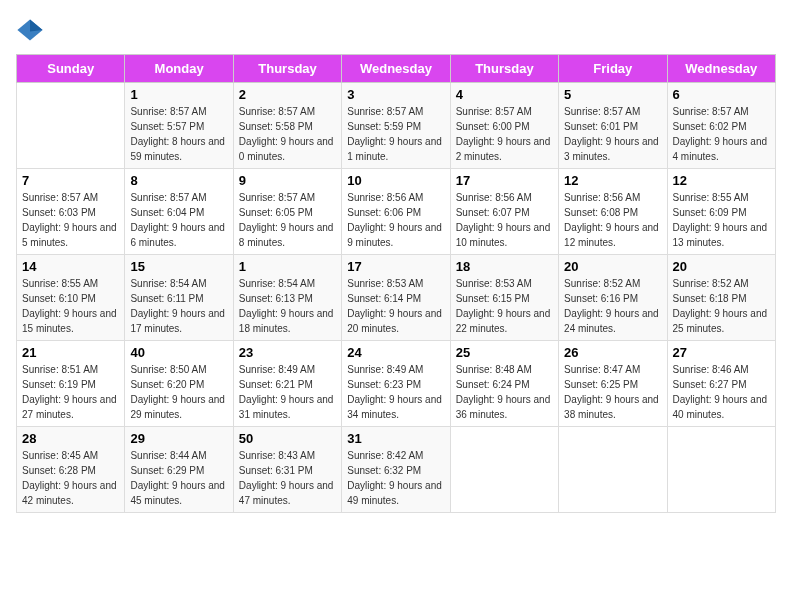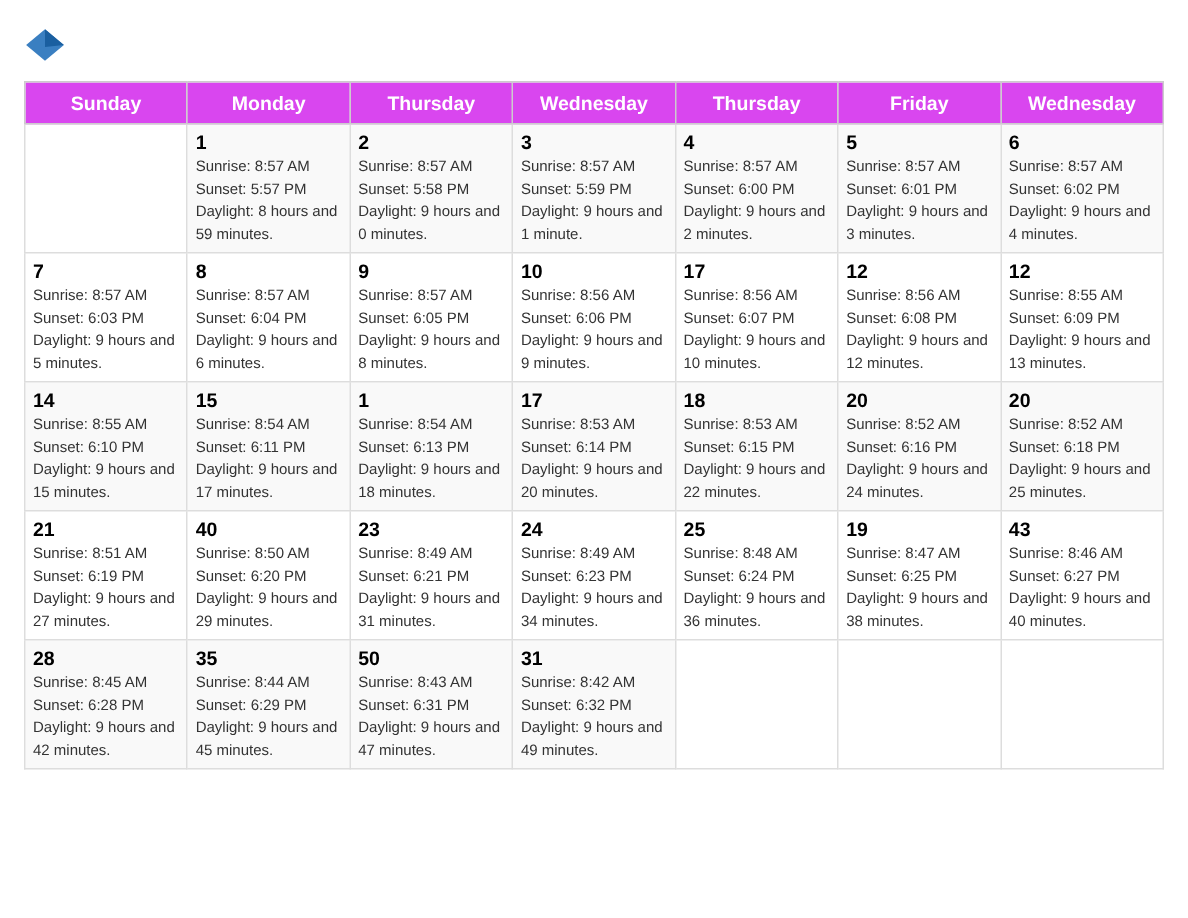--- a/index.html
+++ b/index.html
@@ -220,35 +220,35 @@
         </td>
         <td>
           <span class="day-number">24</span>
           <div class="day-info">Sunrise: 8:49 AM<br>Sunset: 6:23 PM<br>Daylight: 9 hours and 34 minutes.</div>
         </td>
         <td>
           <span class="day-number">25</span>
           <div class="day-info">Sunrise: 8:48 AM<br>Sunset: 6:24 PM<br>Daylight: 9 hours and 36 minutes.</div>
         </td>
         <td>
-          <span class="day-number">19</span>
+          <span class="day-number">26</span>
           <div class="day-info">Sunrise: 8:47 AM<br>Sunset: 6:25 PM<br>Daylight: 9 hours and 38 minutes.</div>
         </td>
         <td>
-          <span class="day-number">43</span>
+          <span class="day-number">27</span>
           <div class="day-info">Sunrise: 8:46 AM<br>Sunset: 6:27 PM<br>Daylight: 9 hours and 40 minutes.</div>
         </td>
       </tr>
       <tr>
         <td>
           <span class="day-number">28</span>
           <div class="day-info">Sunrise: 8:45 AM<br>Sunset: 6:28 PM<br>Daylight: 9 hours and 42 minutes.</div>
         </td>
         <td>
-          <span class="day-number">35</span>
+          <span class="day-number">29</span>
           <div class="day-info">Sunrise: 8:44 AM<br>Sunset: 6:29 PM<br>Daylight: 9 hours and 45 minutes.</div>
         </td>
         <td>
           <span class="day-number">50</span>
           <div class="day-info">Sunrise: 8:43 AM<br>Sunset: 6:31 PM<br>Daylight: 9 hours and 47 minutes.</div>
         </td>
         <td>
           <span class="day-number">31</span>
           <div class="day-info">Sunrise: 8:42 AM<br>Sunset: 6:32 PM<br>Daylight: 9 hours and 49 minutes.</div>
         </td>

